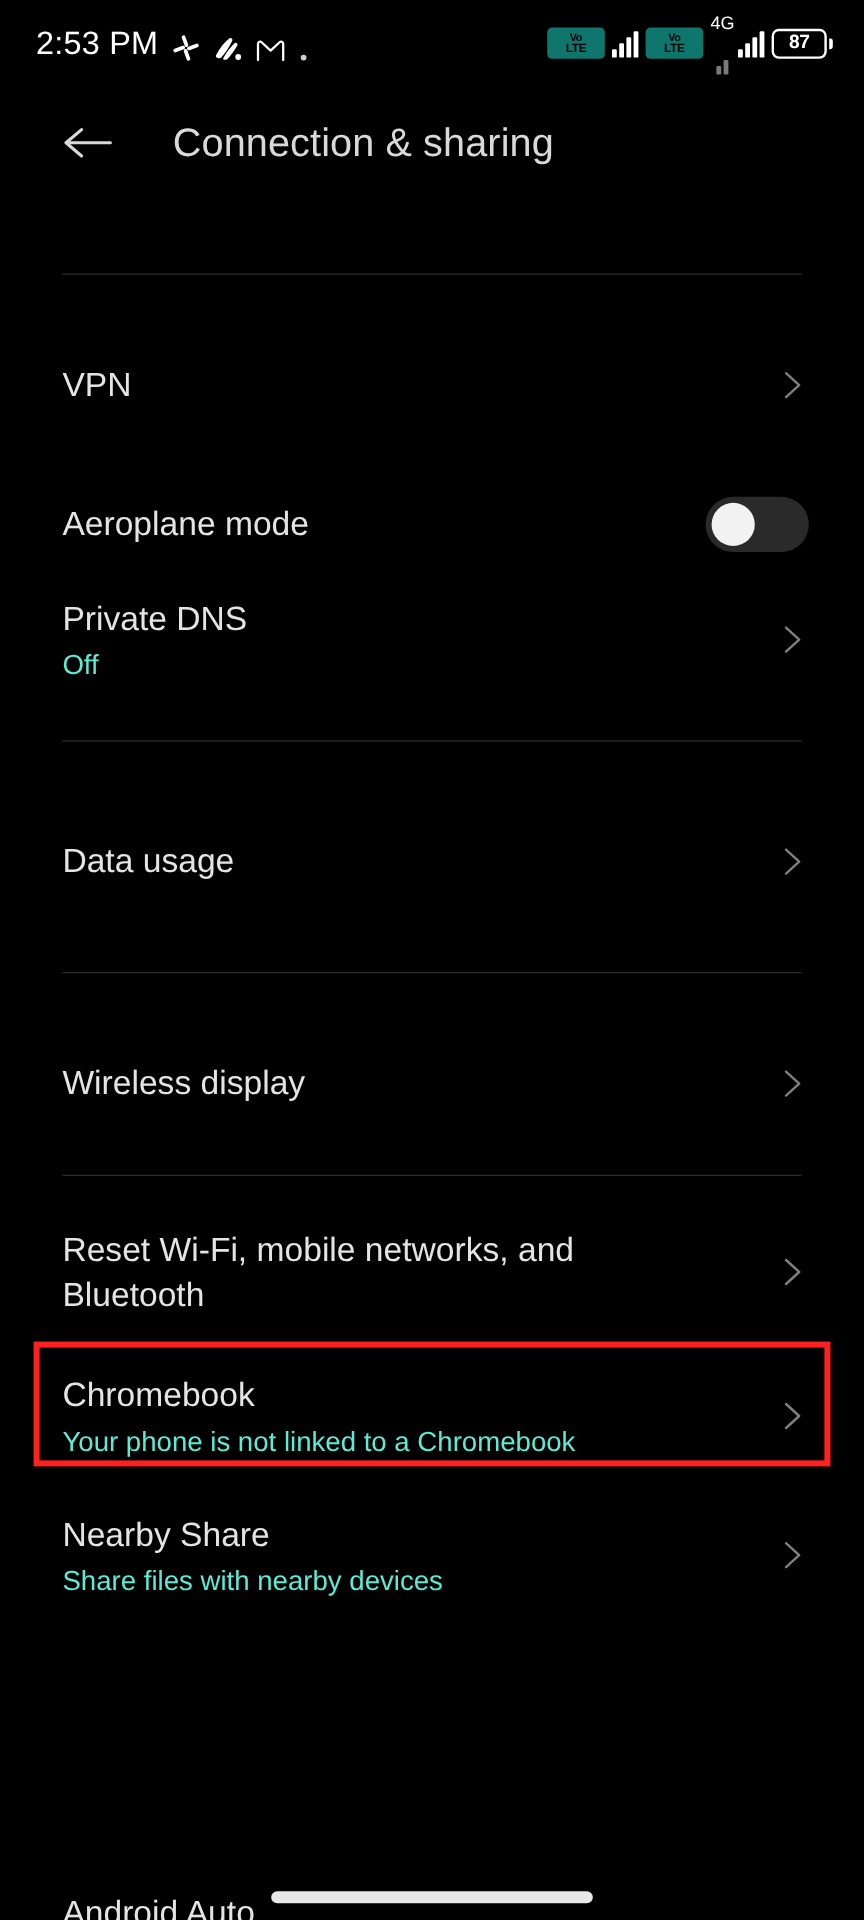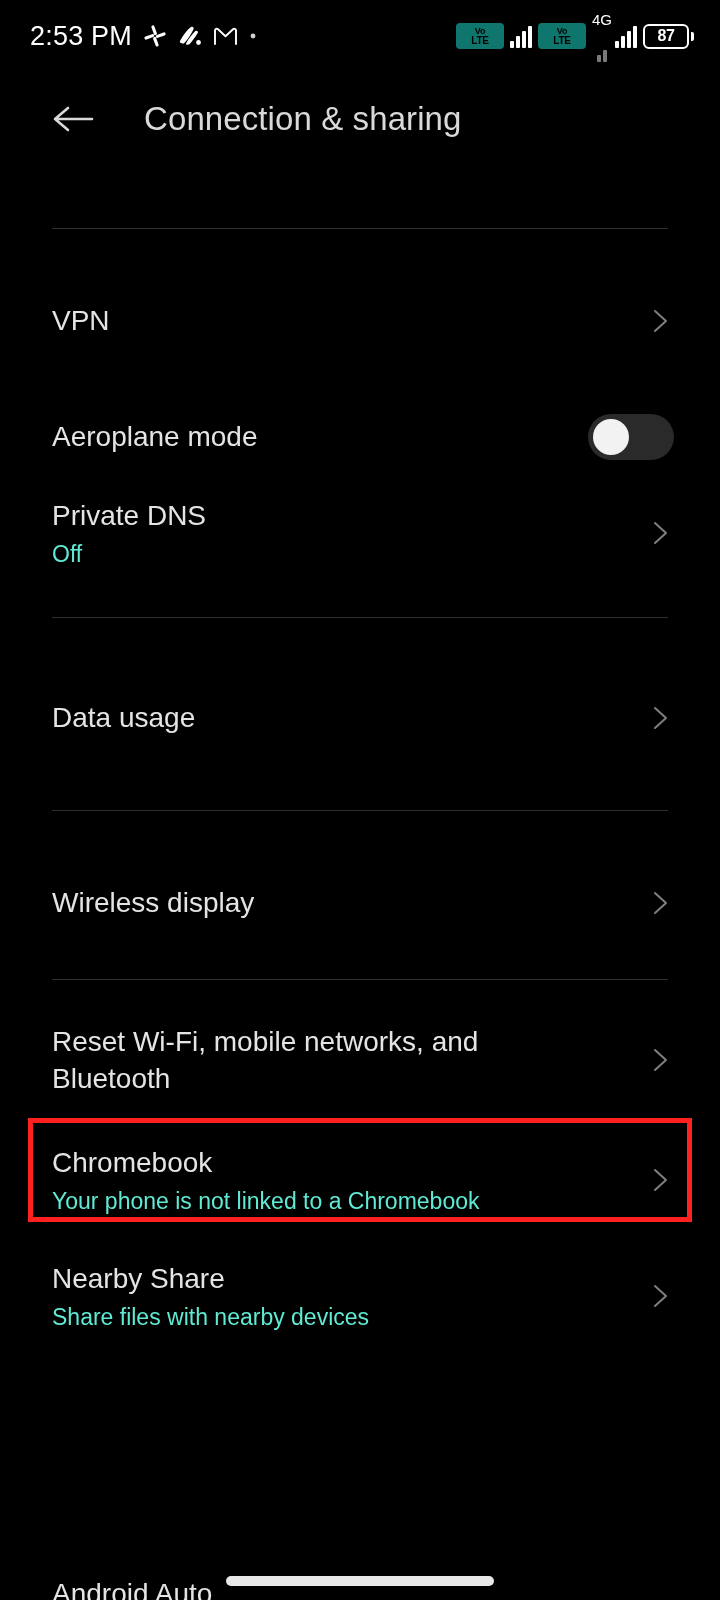--- a/index.html
+++ b/index.html
@@ -10,21 +10,21 @@
     overflow:hidden;
   }
   .screen { position:relative; width:720px; height:1600px; background:#000; }
 
   
   .statusbar {
     position:absolute; top:0; left:0; width:720px; height:72px;
     display:flex; align-items:center; justify-content:space-between;
     padding:0 26px 0 30px;
   }
-  .sb-left { display:flex; align-items:center; gap:11px; }
+  .sb-left { display:flex; align-items:flex-end; gap:11px; }
   .sb-time { color:#fff; font-size:27px; font-weight:500; letter-spacing:0.2px; }
   .sb-right { display:flex; align-items:center; gap:6px; }
 
   .ic { display:inline-flex; align-items:center; justify-content:center; }
   .ic svg { display:block; }
 
   .volte {
     display:inline-flex; flex-direction:column; align-items:center; justify-content:center;
     background:#0f766e; color:#000; border-radius:4px;
     width:48px; height:26px; line-height:1;

